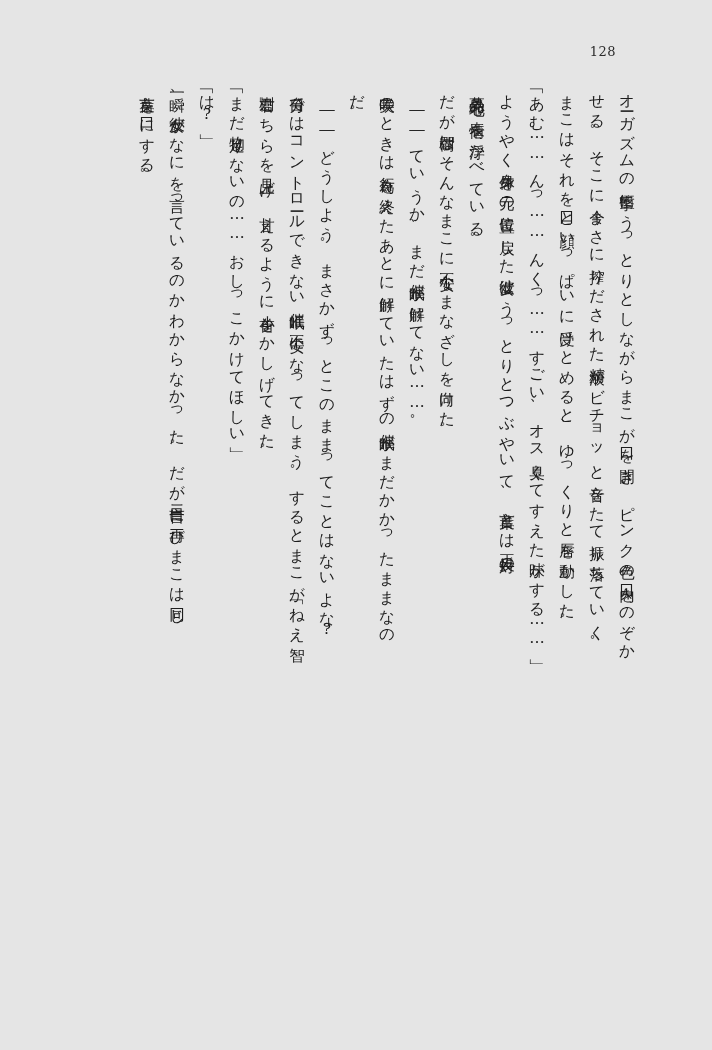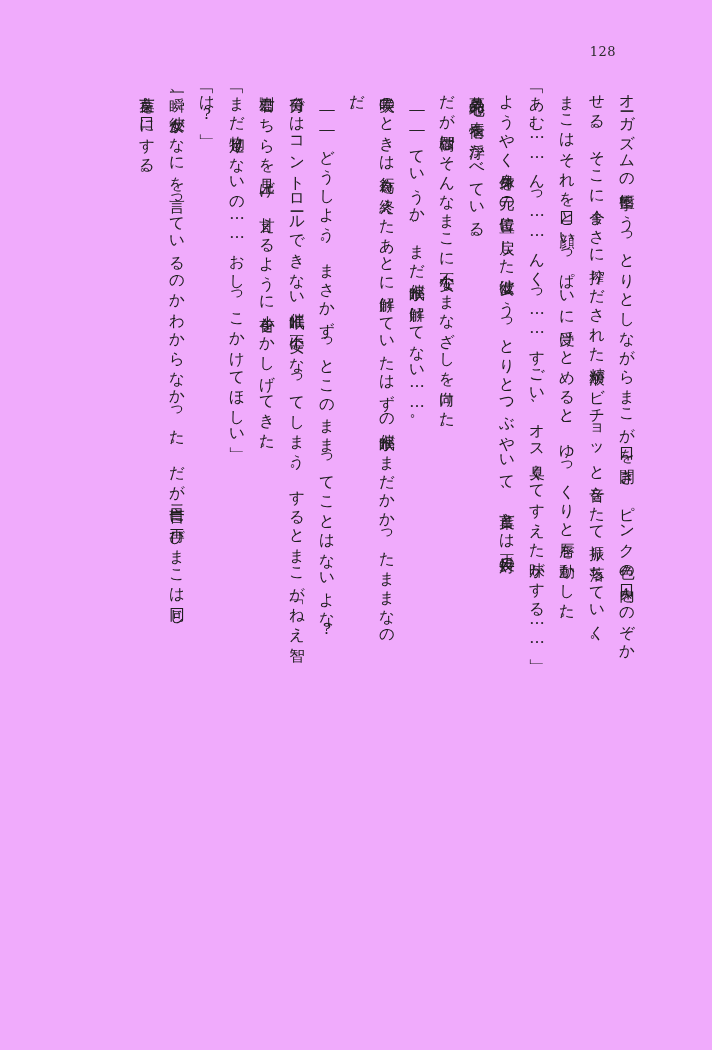--- a/index.html
+++ b/index.html
@@ -11,21 +11,21 @@
     width: 712px;
     height: 1050px;
     font-family: "DejaVu Serif", "Liberation Serif", serif;
     color: #1a1a1a;
     position: relative;
     overflow: hidden;
   }
   .page {
     position: absolute;
     inset: 0;
-    background: #f0abfc;
+    background: #e5e5e5;
   }
   .page-number {
     position: absolute;
     top: 44px;
     right: 96px;
     font-size: 13px;
     letter-spacing: 0.5px;
     color: #2b2b2b;
     font-family: "DejaVu Serif", "Liberation Serif", serif;
   }

